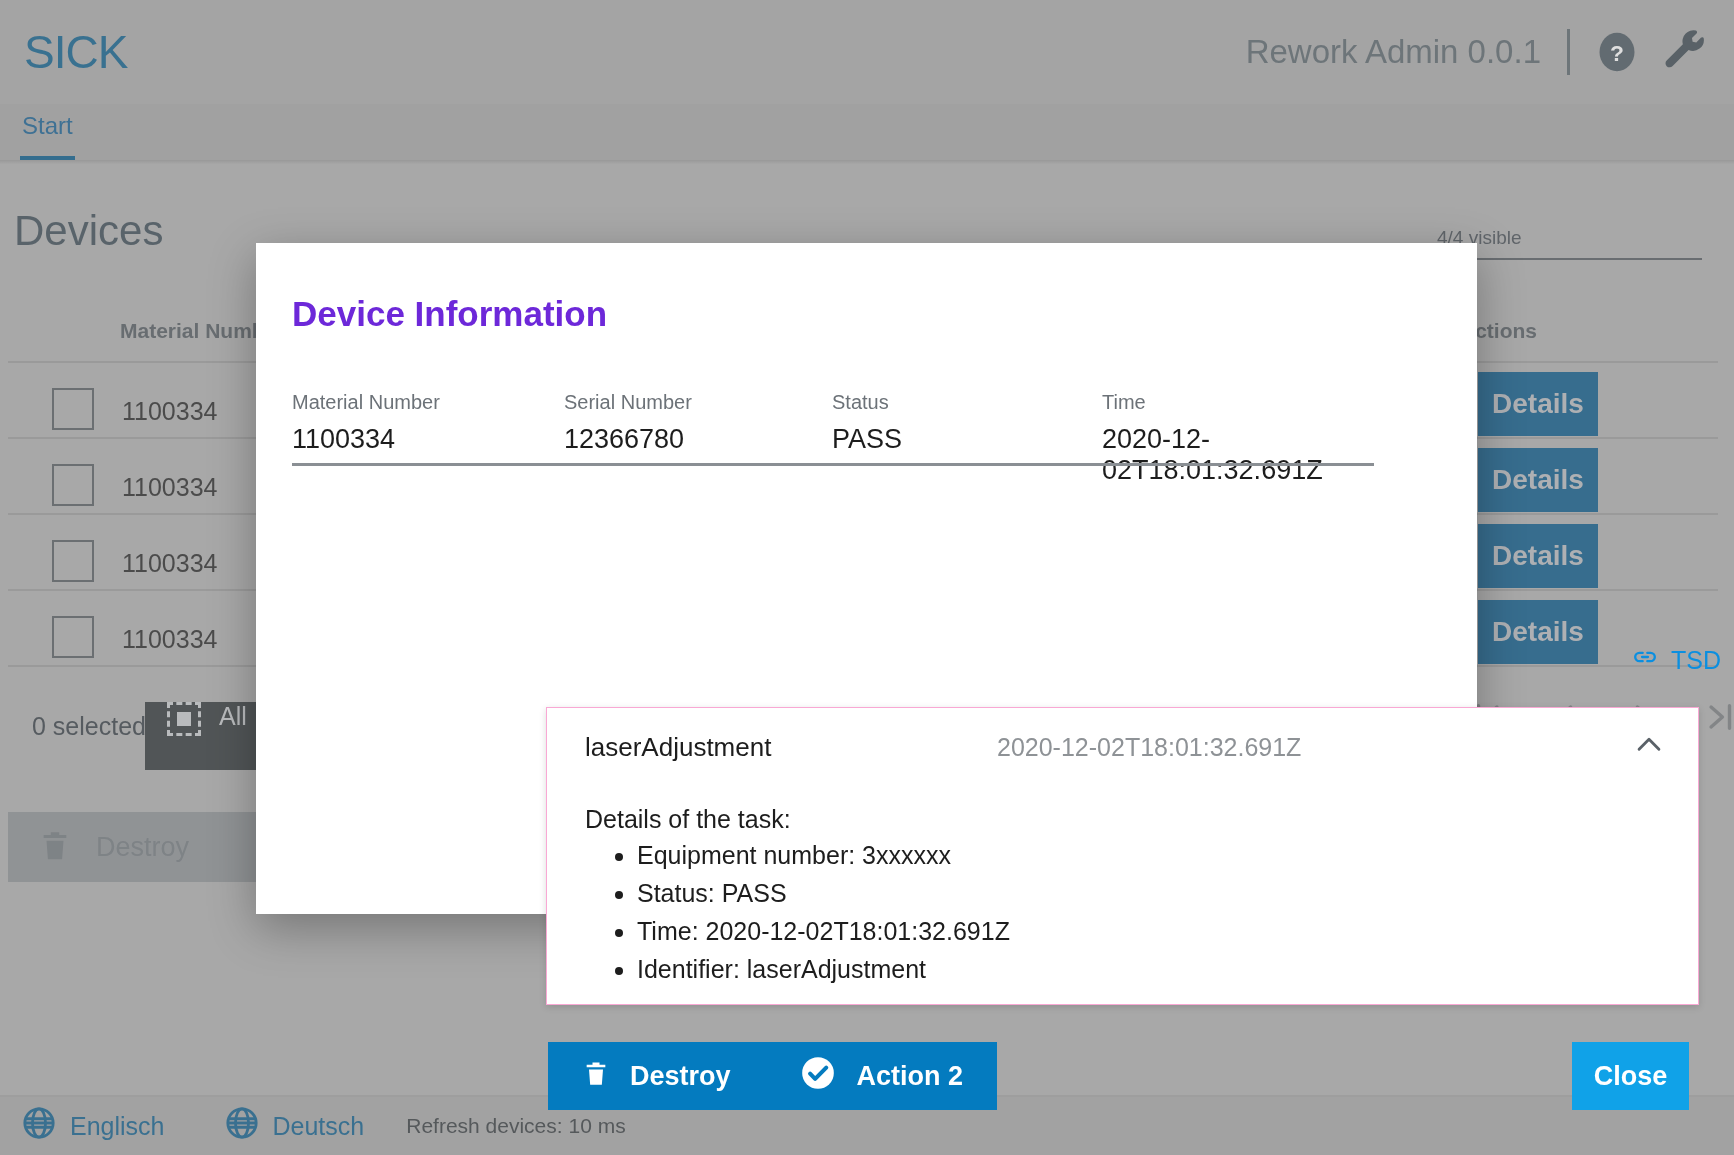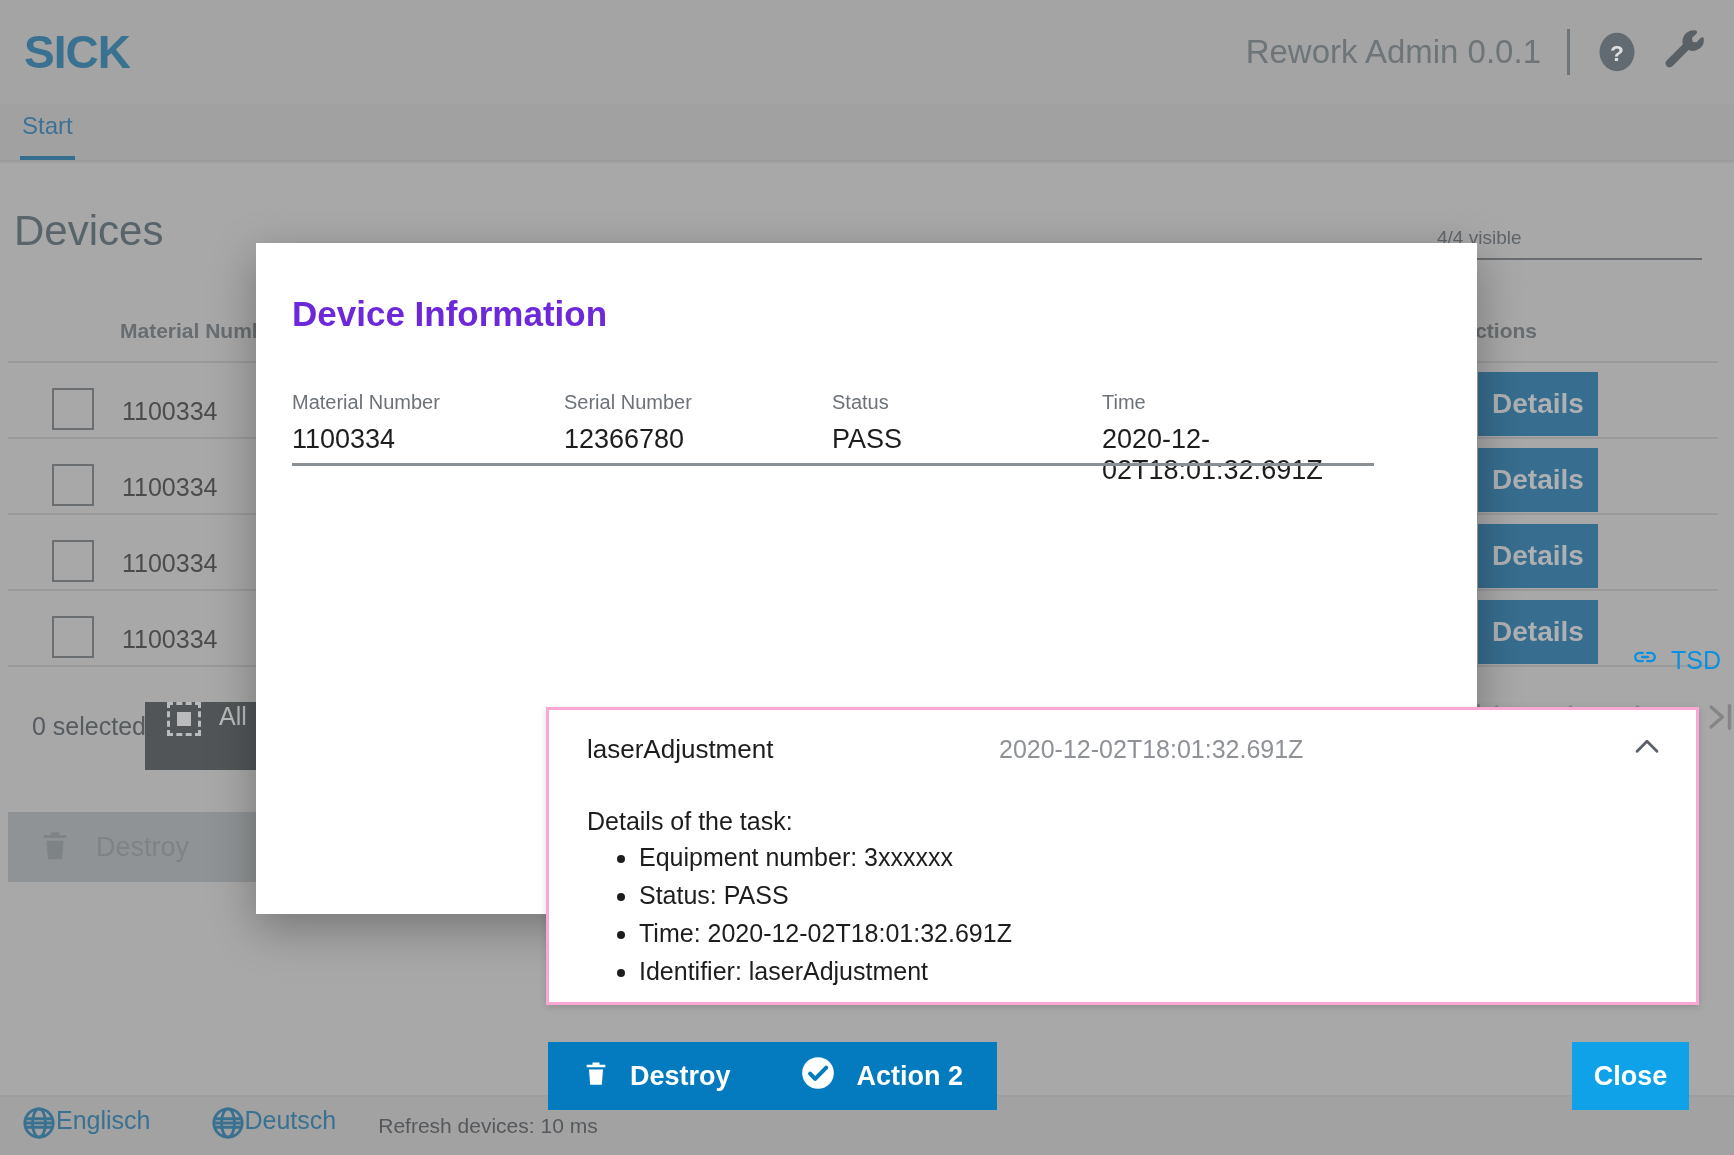--- a/index.html
+++ b/index.html
@@ -15,21 +15,21 @@
   
   #page { position: absolute; inset: 0; }
 
   .topbar {
     position: absolute; left:0; top:0; width:1734px; height:104px;
     background:#ababab;
     display:flex; align-items:center;
   }
   .logo {
     margin-left: 24px;
-    font-size: 46px; font-weight: 700; letter-spacing: -1px;
+    font-size: 46px; font-weight: 400; letter-spacing: -1px;
     color:#12628f; font-family:"Liberation Sans", sans-serif;
   }
   .topbar-right {
     margin-left:auto; display:flex; align-items:center; gap:26px;
     padding-right: 26px;
   }
   .app-title { font-size: 33px; color:#5c676e; font-weight:400; }
   .vsep { width:3px; height:46px; background:#5c676e; }
   .icon-btn { display:flex; align-items:center; justify-content:center; }
 
@@ -115,21 +115,21 @@
     display:flex; align-items:center; gap:44px;
     color:#7b7f82;
   }
 
   .footer-sep { position:absolute; left:0; top:1095px; width:1734px; height:2px; background:#a3a3a3; }
   .footer {
     position:absolute; left:0; top:1097px; width:1734px; height:58px;
     background:#a8a8a8; display:flex; align-items:center; gap:0;
     padding-left:22px;
   }
-  .foot-link { display:flex; align-items:flex-start; color:#13618f; font-size:25px; }
+  .foot-link { display:flex; align-items:center; gap:14px; color:#13618f; font-size:25px; }
   .foot-note { font-size:21px; color:#3a3f43; margin-left:42px; }
 
   
   #scrim {
     position:absolute; inset:0;
     background: rgba(150,150,150,0.30);
   }
 
   
   #modal {
@@ -151,21 +151,21 @@
   }
   .tsd-link {
     position:absolute; left:1375px; top:400px;
     display:flex; align-items:center; gap:12px;
     color:#0b8fe0; font-size:25px;
   }
 
   .accordion {
     position:absolute; left:290px; top:464px; width:1153px; height:298px;
     background:#fff;
-    border:3px solid #f9a8d4;
+    border:1px solid #f9a8d4;
     box-shadow: 0 2px 7px rgba(0,0,0,0.14);
   }
   .acc-head {
     position:absolute; left:0; top:0; width:100%; height:78px;
     display:flex; align-items:center;
   }
   .acc-name { position:absolute; left:38px; font-size:26px; color:#1d1d1d; }
   .acc-time { position:absolute; left:450px; font-size:25px; color:#8e9296; }
   .acc-chevron { position:absolute; right:32px; }
 

